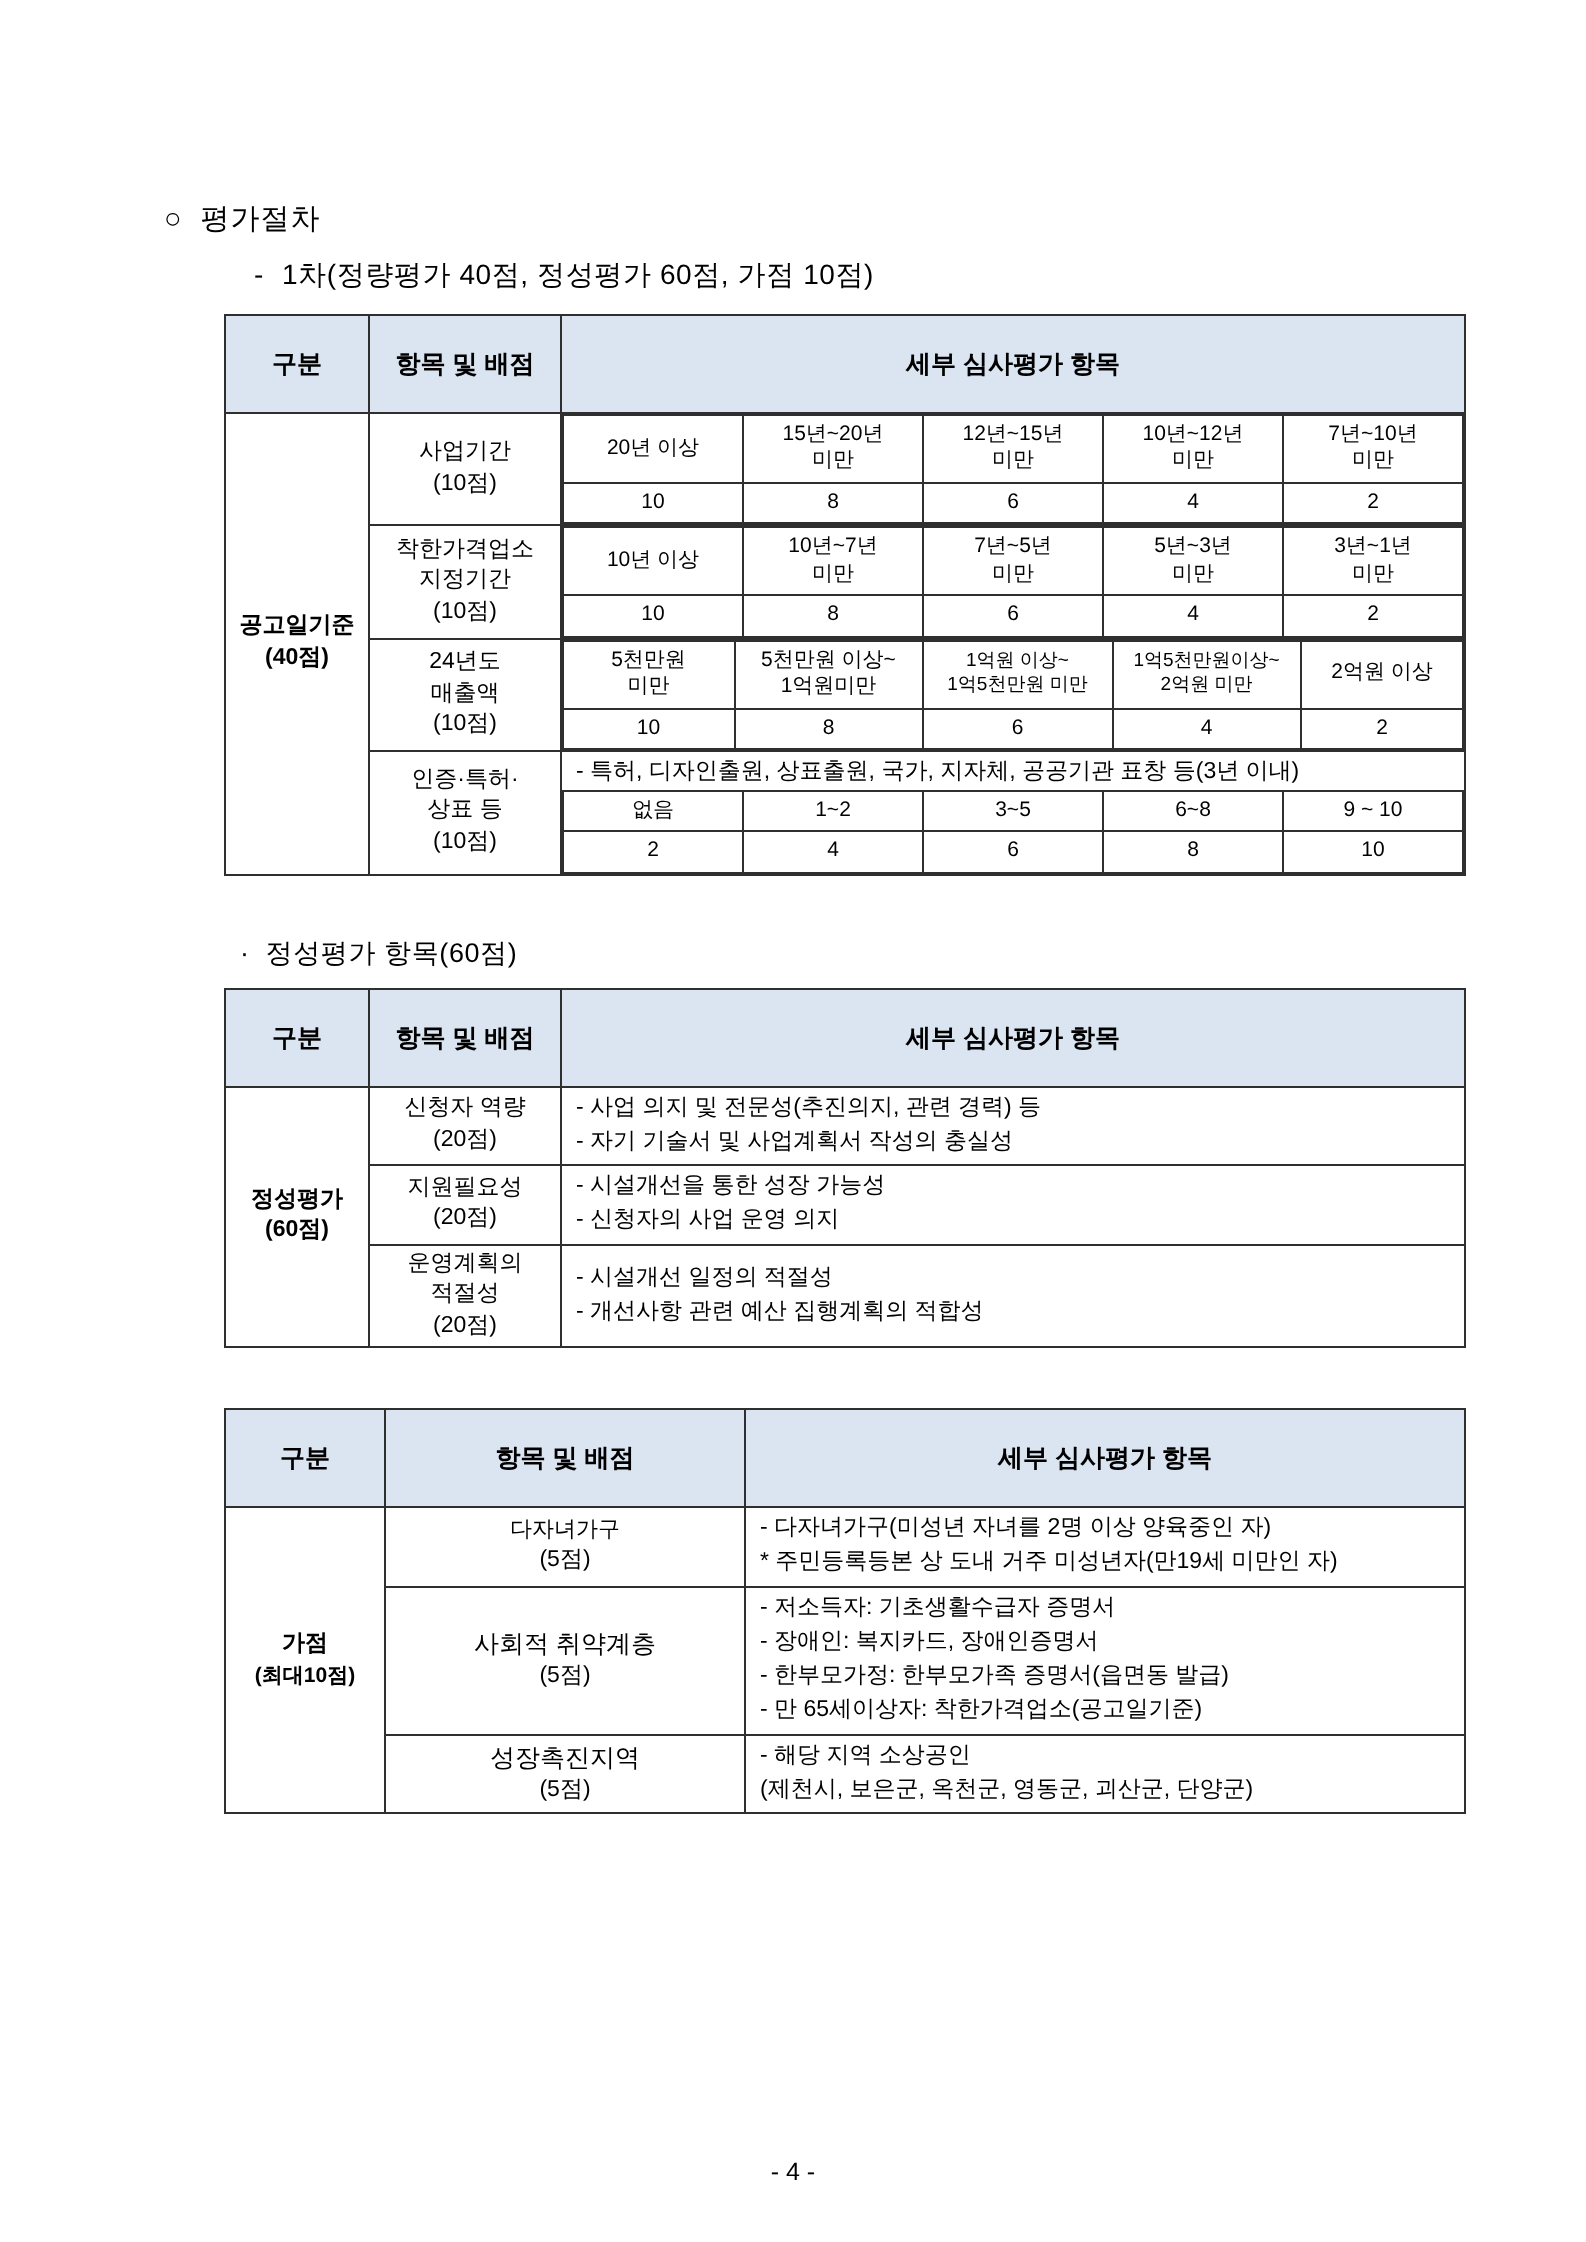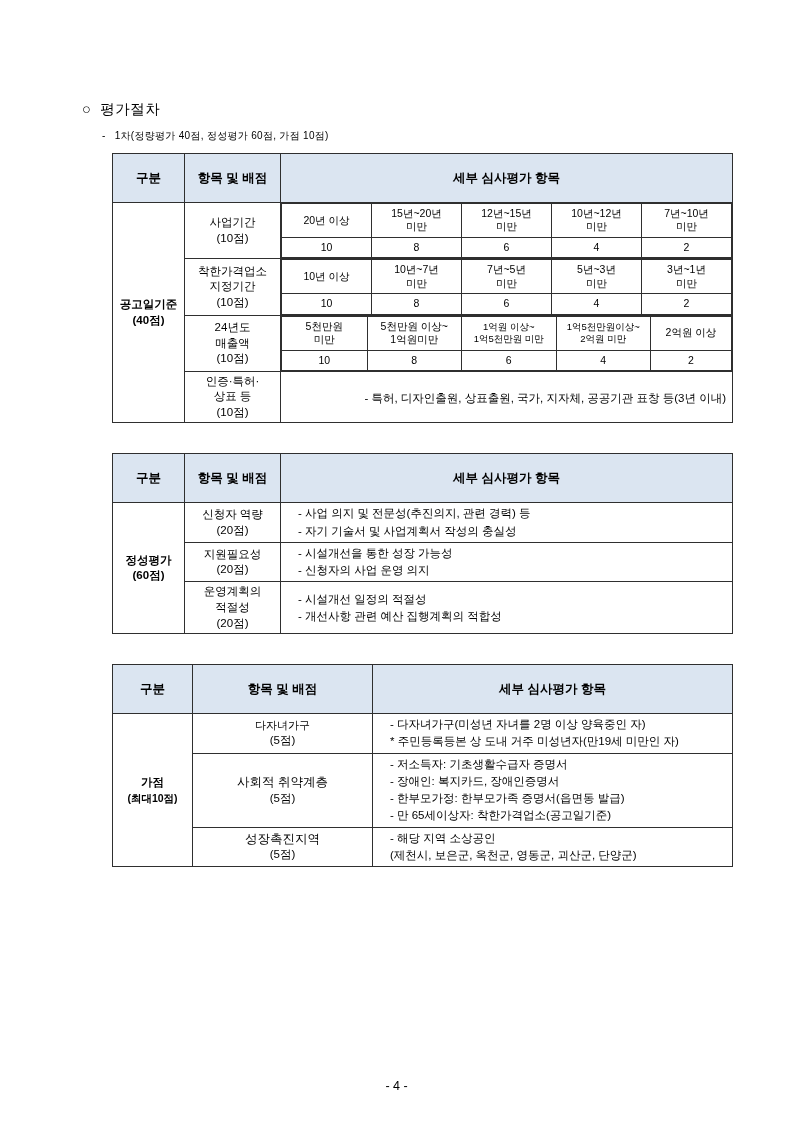--- a/index.html
+++ b/index.html
@@ -32,22 +32,22 @@
     margin-right: 10px;
     font-weight: normal;
   }
   .lvl2 {
     font-size: 14.5px;
     margin: 0 0 10px 22px;
     letter-spacing: 0.5px;
   }
   .lvl2 .mark { margin-right: 9px; }
   .lvl3 {
-    font-size: 10px;
-    margin: 0 0 10px 42px;
+    font-size: 14px;
+    margin: 0 0 10px 67px;
     letter-spacing: 0.3px;
   }
   .lvl3 .mark { margin-right: 9px; }
   .lvl4 {
     font-size: 13.5px;
     margin: 0 0 8px 60px;
     letter-spacing: 0.3px;
   }
   .lvl4 .mark { margin-right: 8px; }
 
@@ -66,21 +66,21 @@
     line-height: 1.28;
   }
   th {
     background: #dbe5f1;
     font-weight: bold;
     font-size: 12.5px;
     padding: 16px 3px;
   }
   td.left {
     text-align: left;
-    padding-left: 17px;
+    padding-left: 7px;
     font-size: 11.5px;
     line-height: 1.5;
   }
   td.cat {
     font-weight: bold;
     font-size: 11.5px;
     line-height: 1.35;
   }
   td.item {
     font-size: 11.5px;
@@ -92,21 +92,21 @@
     width: 100%;
   }
   .inner td {
     border: 1px solid #2f2f2f;
     font-size: 10.5px;
     padding: 3px 1px;
   }
   .nest-cell { padding: 0; border: 1px solid #2f2f2f; }
   .nopad { padding: 0; }
   .detail-head {
-    text-align: right;
+    text-align: left;
     font-size: 11.5px;
     padding: 3px 6px 1px 7px;
     border: none;
   }
   .spacer-lg { height: 30px; }
   .pagenum {
     position: absolute;
     bottom: 28px;
     left: 0;
     width: 793px;
@@ -264,28 +264,56 @@
     </tr>
 
     <tr>
       <td class="item">
         <div style="white-space:pre-line">인증·특허·
 상표 등</div>
         <div>(10점)</div>
       </td>
       <td class="nopad">
         <div class="detail-head">- 특허, 디자인출원, 상표출원, 국가, 지자체, 공공기관 표창 등(3년 이내)</div>
+        <table class="inner" style="border-top:1px solid #2f2f2f">
+          <colgroup>
+                  <col style="width:20%">
+                  <col style="width:20%">
+                  <col style="width:20%">
+                  <col style="width:20%">
+                  <col style="width:20%">
+                </colgroup>
+          <tbody>
+                  <tr>
+            <td>없음</td>
+            <td>1~2</td>
+            <td>3~5</td>
+            <td>6~8</td>
+            <td>9 ~ 10</td>
+          </tr>
+          <tr>
+            <td>2</td>
+            <td>4</td>
+            <td>6</td>
+            <td>8</td>
+            <td>10</td>
+          </tr>
+        </tbody>
+              </table>
       </td>
     </tr>
   </tbody>
       </table>
   </div>
 
   <div class="spacer-lg"></div>
 
+  <div class="lvl4">
+    <span class="mark">·</span><span>정성평가 항목(60점)</span>
+  </div>
 
   <div class="tbl-wrap">
   <table style="width:620px">
     <colgroup>
           <col style="width:72px">
           <col style="width:96px">
           <col style="width:452px">
         </colgroup>
     <tbody>
           <tr>

